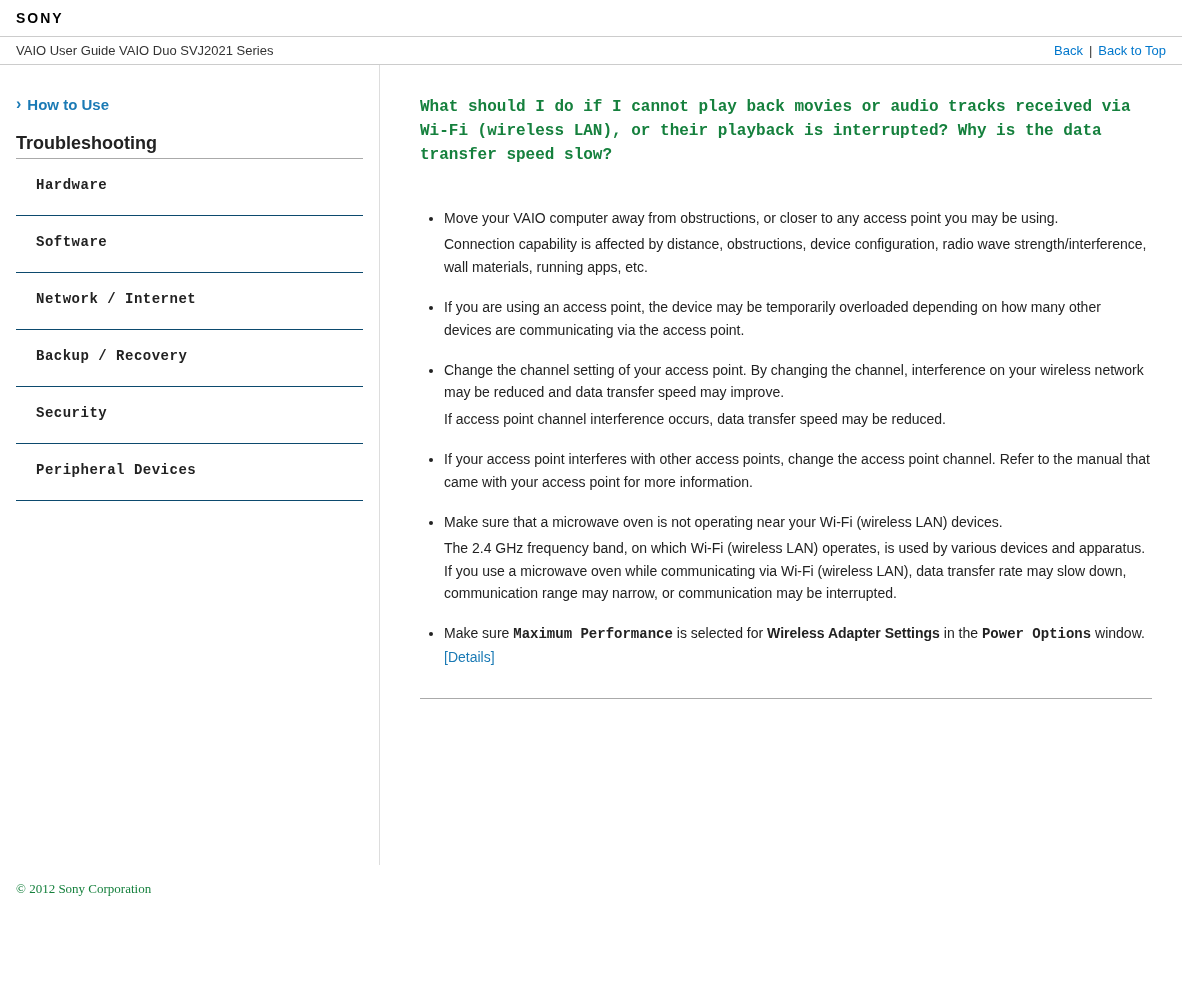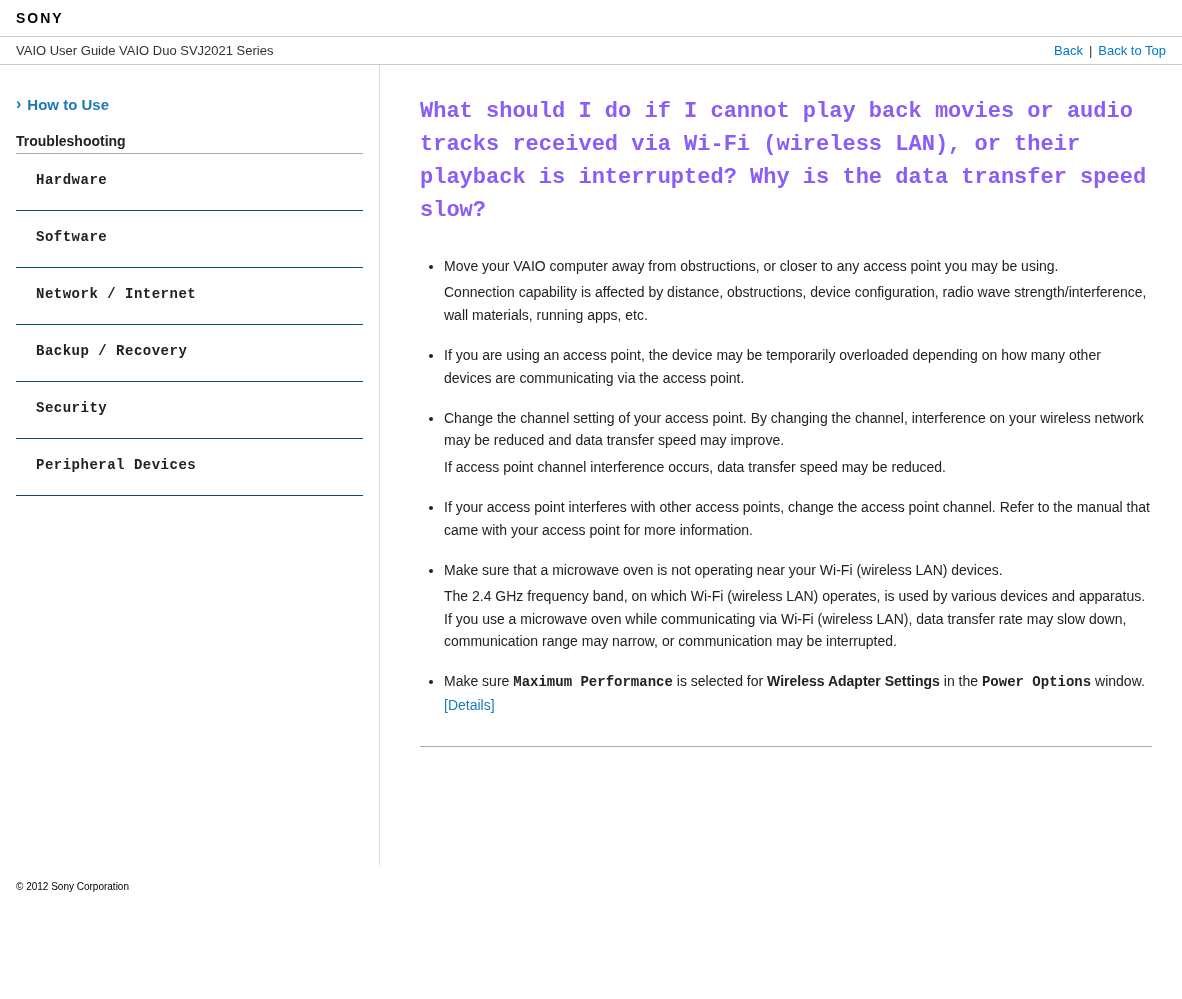--- a/index.html
+++ b/index.html
@@ -84,21 +84,21 @@
       margin-bottom: 20px;
       display: flex;
       align-items: center;
       gap: 6px;
     }
     .sidebar-section-title .chevron {
       font-size: 16px;
       font-weight: bold;
     }
     .sidebar-category-title {
-      font-size: 14px;
+      font-size: 18px;
       font-weight: bold;
       color: #222;
       margin-bottom: 4px;
     }
     .sidebar-divider {
       border: none;
       border-top: 1px solid #aaa;
       margin-bottom: 0;
     }
     .sidebar-item {
@@ -111,26 +111,26 @@
       cursor: pointer;
       font-family: 'Courier New', monospace;
     }
 
     
     .content {
       flex: 1;
       padding: 30px 30px 30px 40px;
     }
     .content-title {
-      font-size: 22px;
+      font-size: 16px;
       font-weight: bold;
       font-family: 'Courier New', monospace;
       line-height: 1.5;
-      margin-bottom: 28px;
-      color: #8b5cf6;
+      margin-bottom: 40px;
+      color: #15803d;
     }
     .content-list {
       list-style: disc;
       padding-left: 24px;
       margin-bottom: 10px;
     }
     .content-list li {
       margin-bottom: 18px;
       font-size: 14px;
       line-height: 1.6;
@@ -151,22 +151,23 @@
 
     .content-divider {
       border: none;
       border-top: 1px solid #aaa;
       margin-top: 30px;
     }
 
     
     .footer {
       padding: 16px;
-      font-size: 10px;
-      color: #000000;
+      font-size: 13px;
+      color: #15803d;
+      font-family: Liberation Serif, serif;
     }
   </style>
 </head>
 <body>
 
 <div class="header">
   <div class="sony-logo">SONY</div>
 </div>
 
 <div class="breadcrumb-bar">

